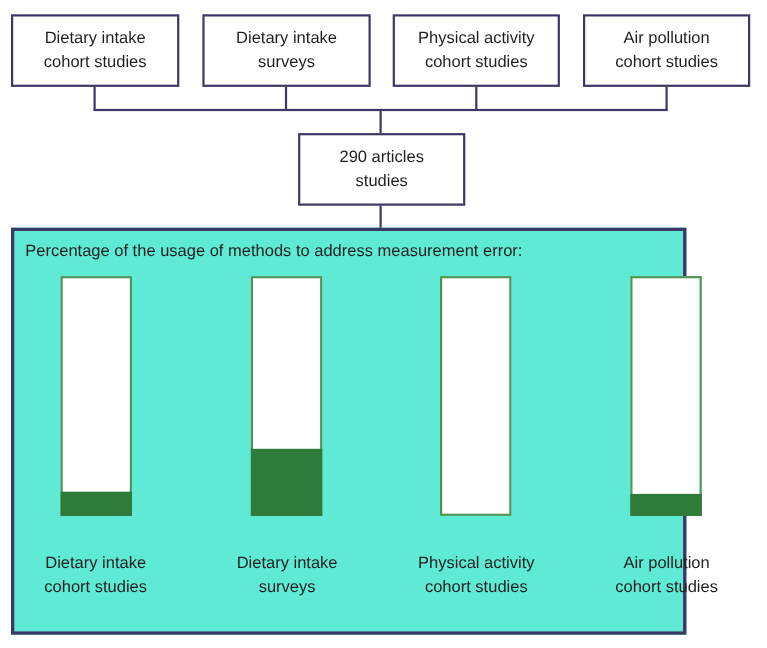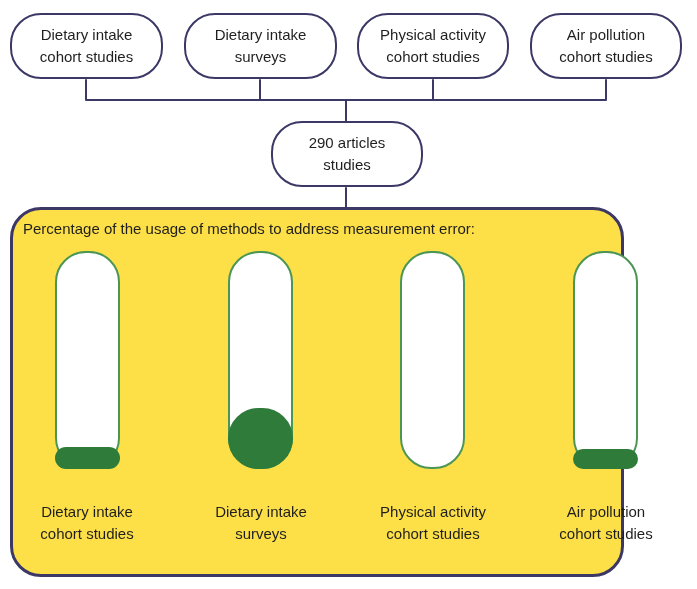--- a/index.html
+++ b/index.html
@@ -1,15 +1,15 @@
 <!DOCTYPE html>
 <html><head>
 <meta charset="utf-8">
 <style>
-  * { box-sizing: border-box; border-radius: 31px; }
+  * { box-sizing: border-box; }
   html, body { margin: 0; padding: 0; background: #ffffff; }
   body {
     font-family: "Liberation Sans", "DejaVu Sans", sans-serif;
     color: #1f1f1f;
   }
   .canvas {
     position: relative;
     width: 697px;
     height: 589px;
     background: #ffffff;
@@ -32,21 +32,21 @@
   
   .line { position: absolute; background: #3b3866; }
   .vline { width: 2px; }
   .hline { height: 2px; }
   
   .panel {
     position: absolute;
     left: 10px; top: 207px;
     width: 614px; height: 370px;
     border: 3px solid #3b3866;
-    background: #fde047;
+    background: #5eead4;
   }
   .panel-title {
     position: absolute;
     left: 10px; top: 9px;
     font-size: 15px;
     line-height: 20px;
     white-space: nowrap;
   }
   
   .bar {

